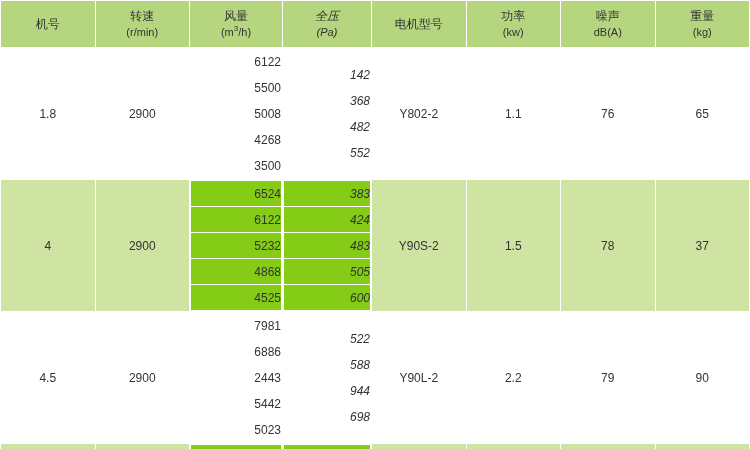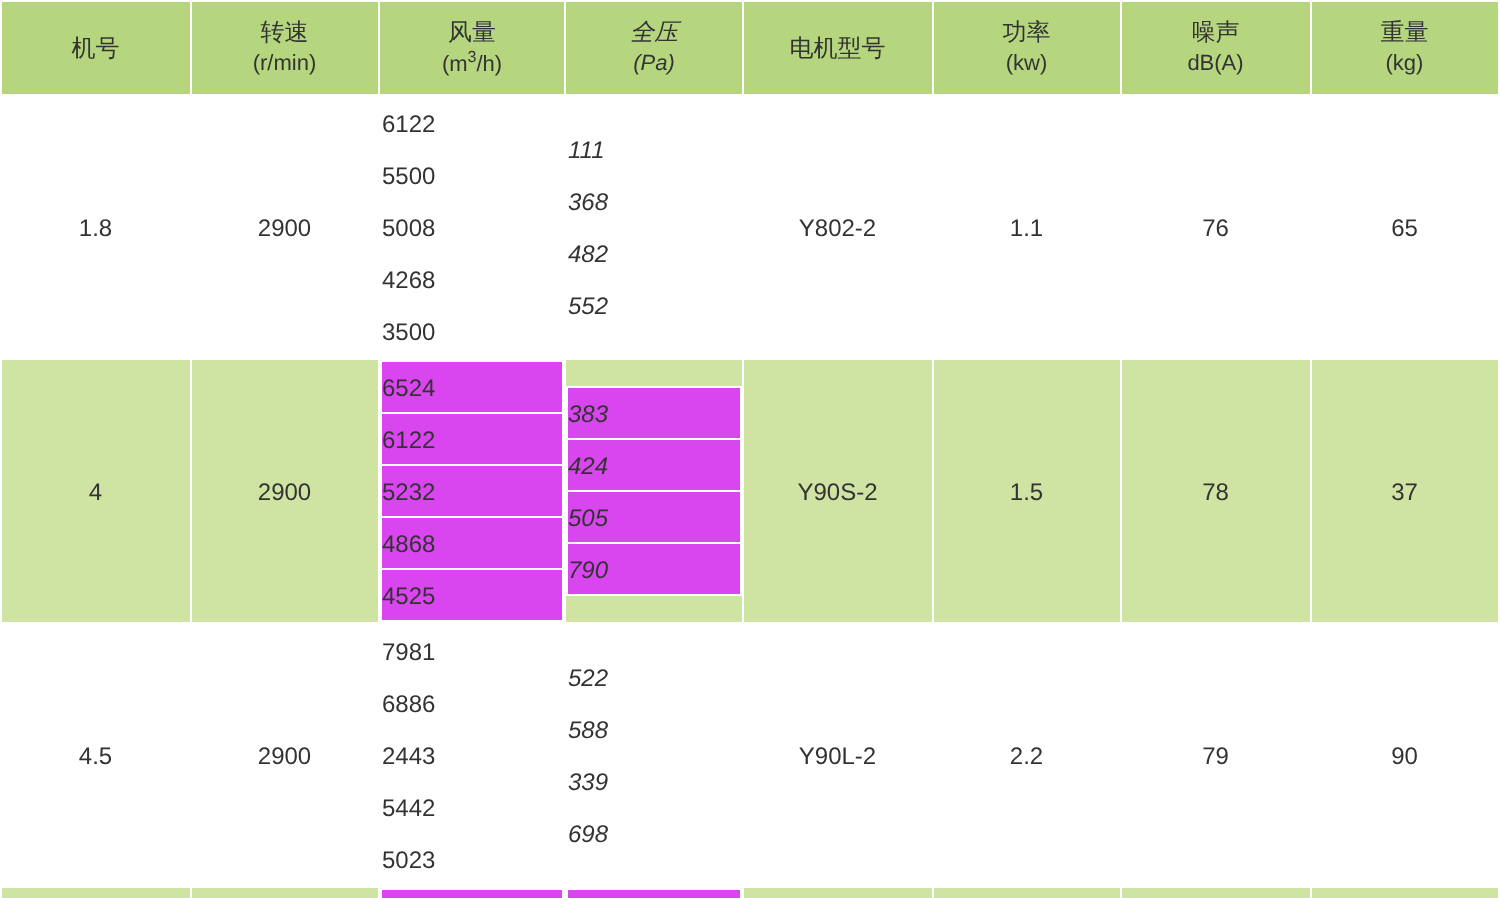--- a/index.html
+++ b/index.html
@@ -56,28 +56,28 @@
     padding: 0;
   }
   table.inner {
     border-collapse: collapse;
     width: 100%;
   }
   table.inner td {
     border: 1px solid #ffffff;
     height: 25px;
     font-size: 12px;
-    text-align: left;
+    text-align: right;
     color: #333333;
   }
   tr.light table.inner td {
     background: #ffffff;
   }
   tr.green table.inner td {
-    background: #d946ef;
+    background: #84cc16;
   }
   .col-flow { width: 92px; }
   .col-press { width: 88px; font-style: italic; }
 </style>
 </head>
 <body>
 
 <table class="spec">
   <thead>
     <tr>
@@ -136,21 +136,21 @@
           <tr>
                 <td>3500</td>
               </tr>
         </tbody>
           </table>
       </td>
       <td class="pairs col-press">
         <table class="inner">
           <tbody>
               <tr>
-                <td>111</td>
+                <td>142</td>
               </tr>
           <tr>
                 <td>368</td>
               </tr>
           <tr>
                 <td>482</td>
               </tr>
           <tr>
                 <td>552</td>
               </tr>
@@ -190,24 +190,27 @@
       <td class="pairs col-press">
         <table class="inner">
           <tbody>
               <tr>
                 <td>383</td>
               </tr>
           <tr>
                 <td>424</td>
               </tr>
           <tr>
+                <td>483</td>
+              </tr>
+          <tr>
                 <td>505</td>
               </tr>
           <tr>
-                <td>790</td>
+                <td>600</td>
               </tr>
         </tbody>
           </table>
       </td>
       <td class="merge">Y90S-2</td>
       <td class="merge">1.5</td>
       <td class="merge">78</td>
       <td class="merge">37</td>
     </tr>
 
@@ -238,21 +241,21 @@
       <td class="pairs col-press">
         <table class="inner">
           <tbody>
           <tr>
                 <td>522</td>
               </tr>
           <tr>
                 <td>588</td>
               </tr>
           <tr>
-                <td>339</td>
+                <td>944</td>
               </tr>
           <tr>
                 <td>698</td>
               </tr>
         </tbody>
           </table>
       </td>
       <td class="merge">Y90L-2</td>
       <td class="merge">2.2</td>
       <td class="merge">79</td>

